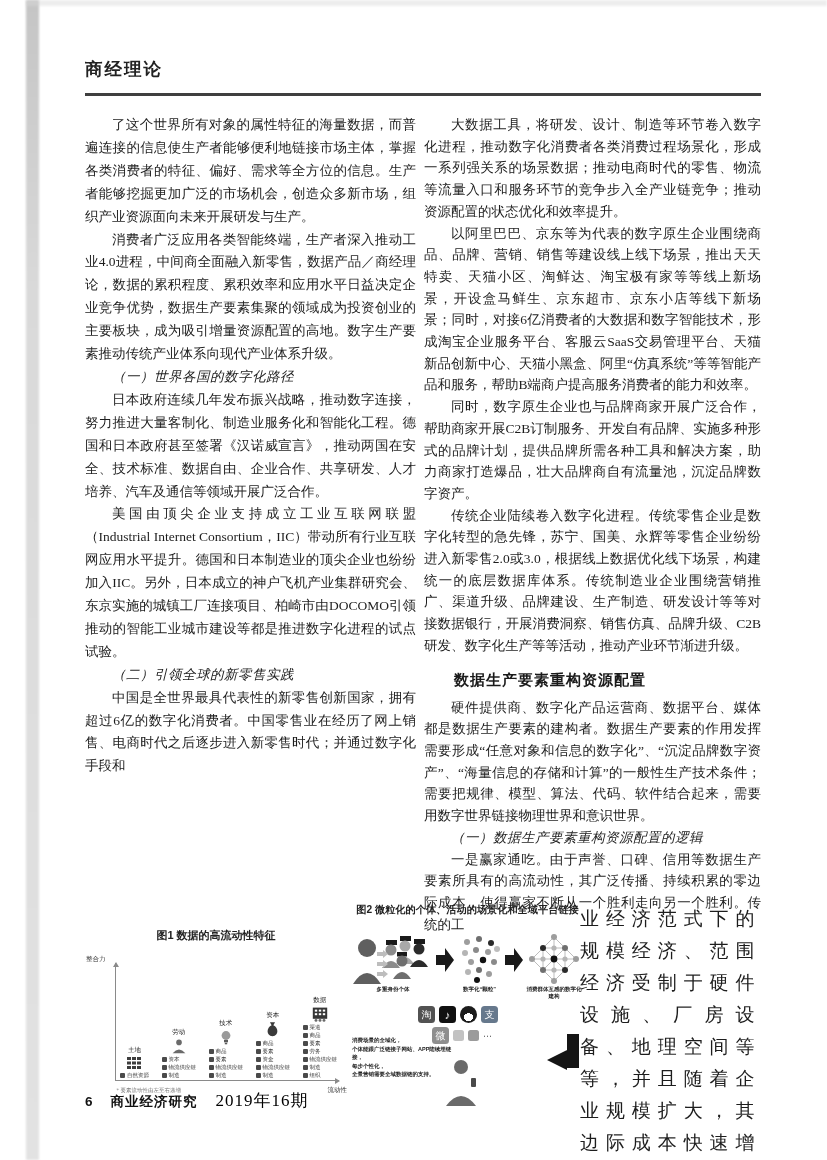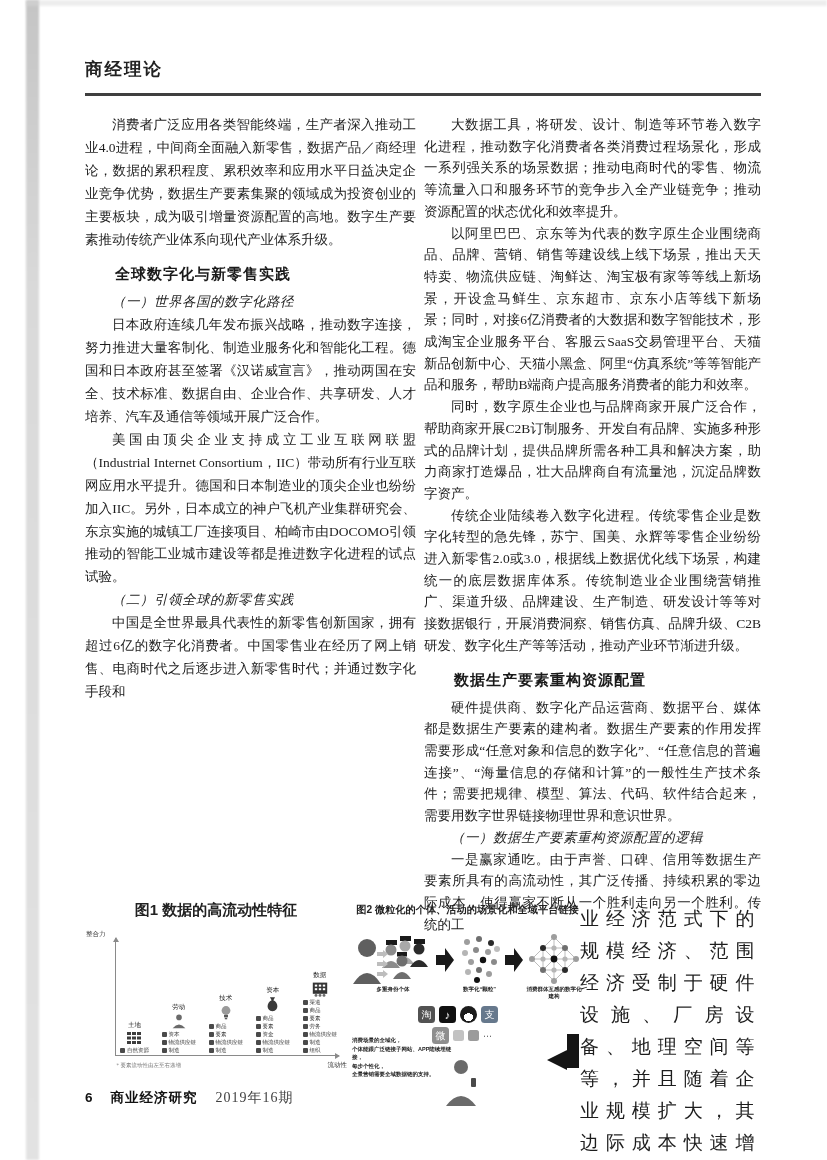--- a/index.html
+++ b/index.html
@@ -22,21 +22,21 @@
   .sec-heading{font-family:"Liberation Sans","DejaVu Sans",sans-serif;font-weight:bold;font-size:15px;
     color:#1a1a1a;margin:13px 0 7px 0;text-indent:2em;letter-spacing:1px;line-height:20px;}
   .kai{font-style:italic;letter-spacing:.5px;}
   .narrow-col{position:absolute;left:580px;top:903px;width:178px;font-size:19px;line-height:32px;
     text-align:justify;text-justify:inter-ideograph;letter-spacing:3.5px;}
   
   .fig-caption{font-family:"Liberation Sans","DejaVu Sans",sans-serif;font-weight:bold;color:#222;
     text-align:center;white-space:nowrap;}
   
   .fig1{position:absolute;left:85px;top:903px;width:262px;height:178px;}
-  .fig1 .fig-caption{font-size:15px;line-height:14px;margin-bottom:3px;}
+  .fig1 .fig-caption{font-size:11px;line-height:14px;margin-bottom:3px;margin-top:25px;}
   .chart{position:relative;height:156px;}
   .axis-y{position:absolute;left:30px;top:18px;bottom:20px;width:1px;background:#8a8a8a;}
   .axis-y:before{content:"";position:absolute;left:-2.5px;top:-4px;border:3px solid transparent;border-bottom:5px solid #8a8a8a;}
   .axis-x{position:absolute;left:30px;right:8px;bottom:20px;height:1px;background:#8a8a8a;}
   .axis-x:before{content:"";position:absolute;right:-4px;top:-2.5px;border:3px solid transparent;border-left:5px solid #8a8a8a;}
   .ylab{position:absolute;left:1px;top:10px;font-size:6.5px;color:#333;}
   .xlab{position:absolute;right:0;bottom:6px;font-size:6.5px;color:#333;}
   .fig1-note{position:absolute;left:30px;bottom:7px;font-size:5.5px;color:#777;}
   .groups{position:absolute;left:35px;right:10px;bottom:23px;display:flex;align-items:flex-end;justify-content:space-between;}
   .grp{display:flex;flex-direction:column;align-items:center;}
@@ -66,49 +66,49 @@
   .app-wechat{background:#8e8e8e;}
   .app-mini{width:11px;height:11px;border-radius:2.5px;background:#c2c2c2;}
   .app-mini2{background:#9b9b9b;}
   .ellipsis{font-size:9px;color:#333;letter-spacing:1px;}
   .person-phone{position:absolute;left:92px;top:52px;}
   .bent-arrow{position:absolute;right:2px;top:28px;}
   
   .footer{position:absolute;left:85px;top:1089px;display:flex;align-items:baseline;gap:18px;}
   .pgnum{font-family:"Liberation Sans","DejaVu Sans",sans-serif;font-weight:bold;font-size:13.5px;color:#111;}
   .journal{font-family:Liberation Sans, sans-serif;font-weight:bold;font-size:13.5px;color:#111;letter-spacing:1px;}
-  .issue{font-size:14px;color:#404040;letter-spacing:1px;}
+  .issue{font-size:17px;color:#000000;letter-spacing:1px;}
 </style>
 </head>
 <body>
 
 <div class="page">
   <div class="scan-left"></div>
   <div class="scan-top"></div>
 
   <div class="kicker">商经理论</div>
   <div class="head-rule"></div>
 
   <div class="col col-left">
+    <p>了这个世界所有对象的属性特征的海量数据，而普遍连接的信息使生产者能够便利地链接市场主体，掌握各类消费者的特征、偏好、需求等全方位的信息。生产者能够挖掘更加广泛的市场机会，创造众多新市场，组织产业资源面向未来开展研发与生产。</p>
     <p>消费者广泛应用各类智能终端，生产者深入推动工业4.0进程，中间商全面融入新零售，数据产品／商经理论，数据的累积程度、累积效率和应用水平日益决定企业竞争优势，数据生产要素集聚的领域成为投资创业的主要板块，成为吸引增量资源配置的高地。数字生产要素推动传统产业体系向现代产业体系升级。</p>
-    <div class="sec-heading">全球数字化与新零售实践</div>
     <p class="kai">（一）世界各国的数字化路径</p>
     <p>日本政府连续几年发布振兴战略，推动数字连接，努力推进大量客制化、制造业服务化和智能化工程。德国和日本政府甚至签署《汉诺威宣言》，推动两国在安全、技术标准、数据自由、企业合作、共享研发、人才培养、汽车及通信等领域开展广泛合作。</p>
     <p>美国由顶尖企业支持成立工业互联网联盟（Industrial Internet Consortium，IIC）带动所有行业互联网应用水平提升。德国和日本制造业的顶尖企业也纷纷加入IIC。另外，日本成立的神户飞机产业集群研究会、东京实施的城镇工厂连接项目、柏崎市由DOCOMO引领推动的智能工业城市建设等都是推进数字化进程的试点试验。</p>
     <p class="kai">（二）引领全球的新零售实践</p>
     <p>中国是全世界最具代表性的新零售创新国家，拥有超过6亿的数字化消费者。中国零售业在经历了网上销售、电商时代之后逐步进入新零售时代；并通过数字化手段和</p>
   </div>
 
   <div class="col col-right">
     <p>大数据工具，将研发、设计、制造等环节卷入数字化进程，推动数字化消费者各类消费过程场景化，形成一系列强关系的场景数据；推动电商时代的零售、物流等流量入口和服务环节的竞争步入全产业链竞争；推动资源配置的状态优化和效率提升。</p>
-    <p>以阿里巴巴、京东等为代表的数字原生企业围绕商品、品牌、营销、销售等建设线上线下场景，推出天天特卖、物流供应链、淘鲜达、淘宝极有家等等线上新场景，开设盒马鲜生、京东超市、京东小店等线下新场景；同时，对接6亿消费者的大数据和数字智能技术，形成淘宝企业服务平台、客服云SaaS交易管理平台、天猫新品创新中心、天猫小黑盒、阿里“仿真系统”等等智能产品和服务，帮助B端商户提高服务消费者的能力和效率。</p>
+    <p>以阿里巴巴、京东等为代表的数字原生企业围绕商品、品牌、营销、销售等建设线上线下场景，推出天天特卖、天猫小区、淘鲜达、淘宝极有家等等线上新场景，开设盒马鲜生、京东超市、京东小店等线下新场景；同时，对接6亿消费者的大数据和数字智能技术，形成淘宝企业服务平台、客服云SaaS交易管理平台、天猫新品创新中心、天猫小黑盒、阿里“仿真系统”等等智能产品和服务，帮助B端商户提高服务消费者的能力和效率。</p>
     <p>同时，数字原生企业也与品牌商家开展广泛合作，帮助商家开展C2B订制服务、开发自有品牌、实施多种形式的品牌计划，提供品牌所需各种工具和解决方案，助力商家打造爆品，壮大品牌商自有流量池，沉淀品牌数字资产。</p>
     <p>传统企业陆续卷入数字化进程。传统零售企业是数字化转型的急先锋，苏宁、国美、永辉等零售企业纷纷进入新零售2.0或3.0，根据线上数据优化线下场景，构建统一的底层数据库体系。传统制造业企业围绕营销推广、渠道升级、品牌建设、生产制造、研发设计等等对接数据银行，开展消费洞察、销售仿真、品牌升级、C2B研发、数字化生产等等活动，推动产业环节渐进升级。</p>
     <div class="sec-heading">数据生产要素重构资源配置</div>
-    <p>硬件提供商、数字化产品运营商、数据平台、媒体都是数据生产要素的建构者。数据生产要素的作用发挥需要形成“任意对象和信息的数字化”、“任意信息的普遍连接”、“海量信息的存储和计算”的一般性生产技术条件；需要把规律、模型、算法、代码、软件结合起来，需要用数字世界链接物理世界和意识世界。</p>
+    <p>硬件提供商、数字化产品运营商、数据平台、媒体都是数据生产要素的建构者。数据生产要素的作用发挥需要形成“任意对象和信息的数字化”、“沉淀品牌数字资产”、“海量信息的存储和计算”的一般性生产技术条件；需要把规律、模型、算法、代码、软件结合起来，需要用数字世界链接物理世界和意识世界。</p>
     <p class="kai">（一）数据生产要素重构资源配置的逻辑</p>
     <p>一是赢家通吃。由于声誉、口碑、信用等数据生产要素所具有的高流动性，其广泛传播、持续积累的零边际成本，使得赢家不断从一个胜利走向另一个胜利。传统的工</p>
   </div>
 
   <div class="narrow-col">业经济范式下的规模经济、范围经济受制于硬件设施、厂房设备、地理空间等等，并且随着企业规模扩大，其边际成本快速增加，形成确定性规模空间。数据生产要素整合资</div>
 
   <div class="fig1">
     <div class="fig-caption">图1 数据的高流动性特征</div>
     <div class="chart">
       <div class="ylab">整合力</div>

